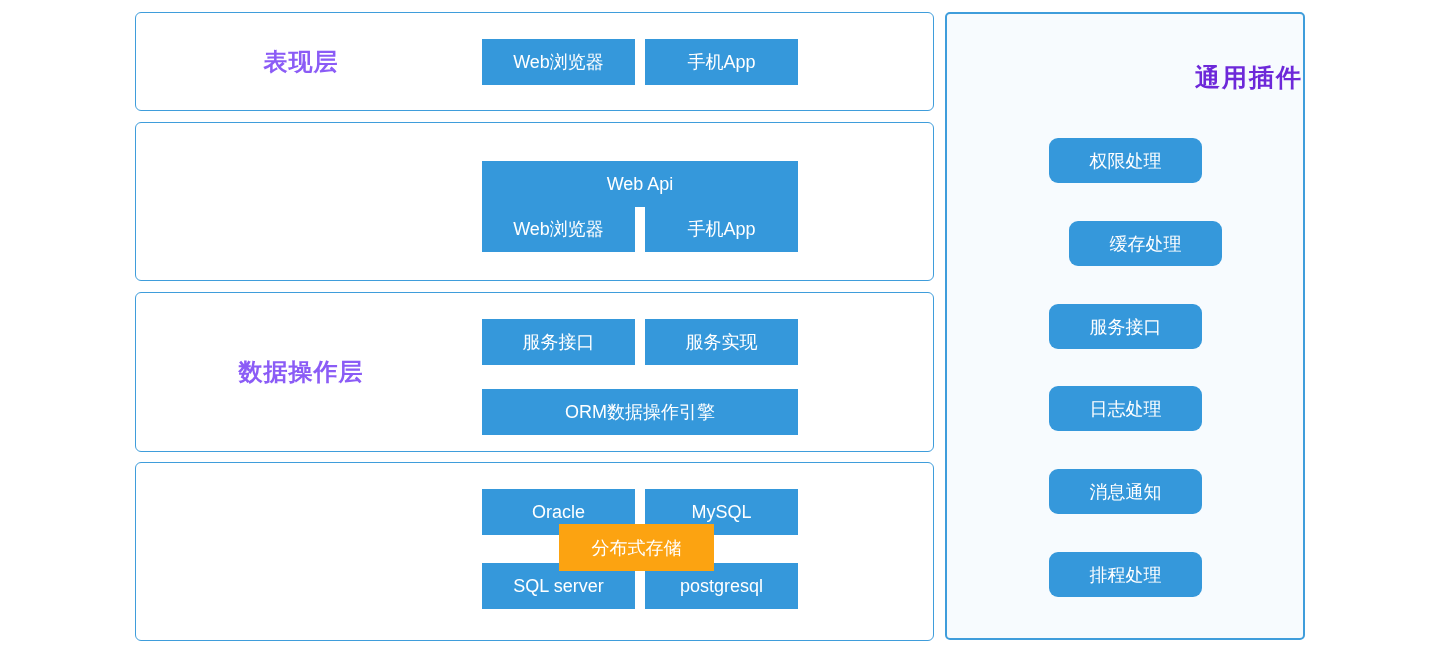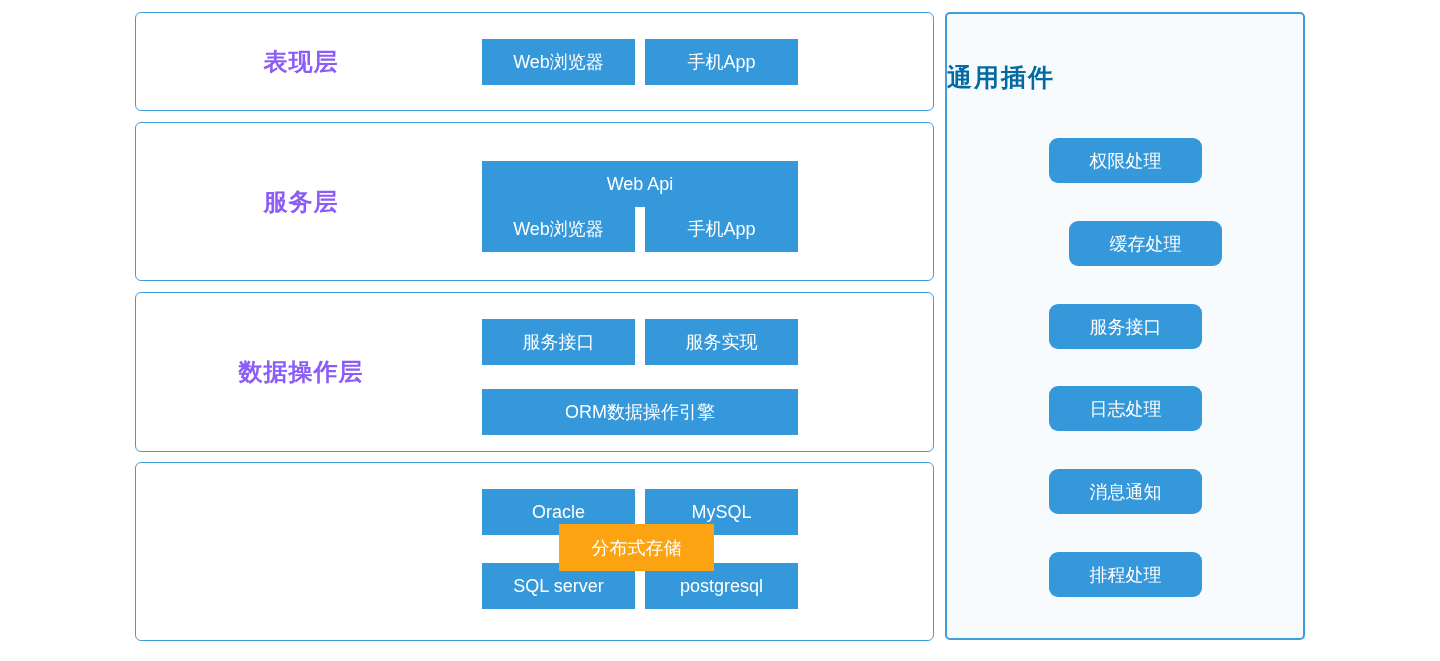--- a/index.html
+++ b/index.html
@@ -54,22 +54,22 @@
   
   .plugin-panel{
     position:absolute;left:945px;top:12px;width:360px;height:628px;
     background:#f7fbfe;
     border:2px solid #3f9ddb;
     border-radius:5px;
     box-sizing:border-box;
   }
   .panel-title{
     position:absolute;left:0;top:47px;width:100%;
-    text-align:left;
-    color:#0369a1;font-size:25px;font-weight:bold;letter-spacing:2px;
+    text-align:right;
+    color:#6d28d9;font-size:25px;font-weight:bold;letter-spacing:2px;
   }
   .pbtn{
     position:absolute;left:102px;width:153px;height:45px;
     background:#3598db;color:#ffffff;
     display:flex;align-items:center;justify-content:center;
     font-size:18px;
     border-radius:9px;
   }
   .p1{top:124px;}
   .p2{top:207px;margin-left:20px;}
@@ -83,21 +83,20 @@
 
 <div class="stage">
 
   <section class="layer layer1">
     <div class="layer-label">表现层</div>
     <div class="box c1 t26">Web浏览器</div>
     <div class="box c2 t26">手机App</div>
   </section>
 
   <section class="layer layer2">
-    <div class="layer-label">服务层</div>
     <div class="box wide t26">Web Api</div>
     <div class="box c1 t83">Web浏览器</div>
     <div class="box c2 t83">手机App</div>
   </section>
 
   <section class="layer layer3">
     <div class="layer-label">数据操作层</div>
     <div class="box c1 t26">服务接口</div>
     <div class="box c2 t26">服务实现</div>
     <div class="box wide t84">ORM数据操作引擎</div>

